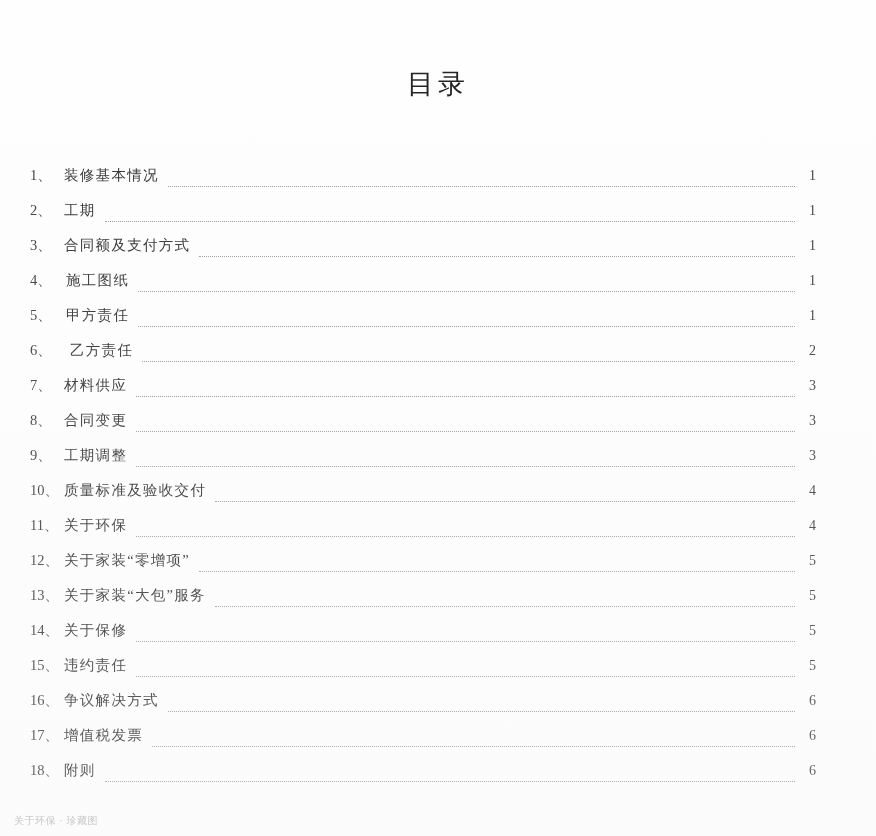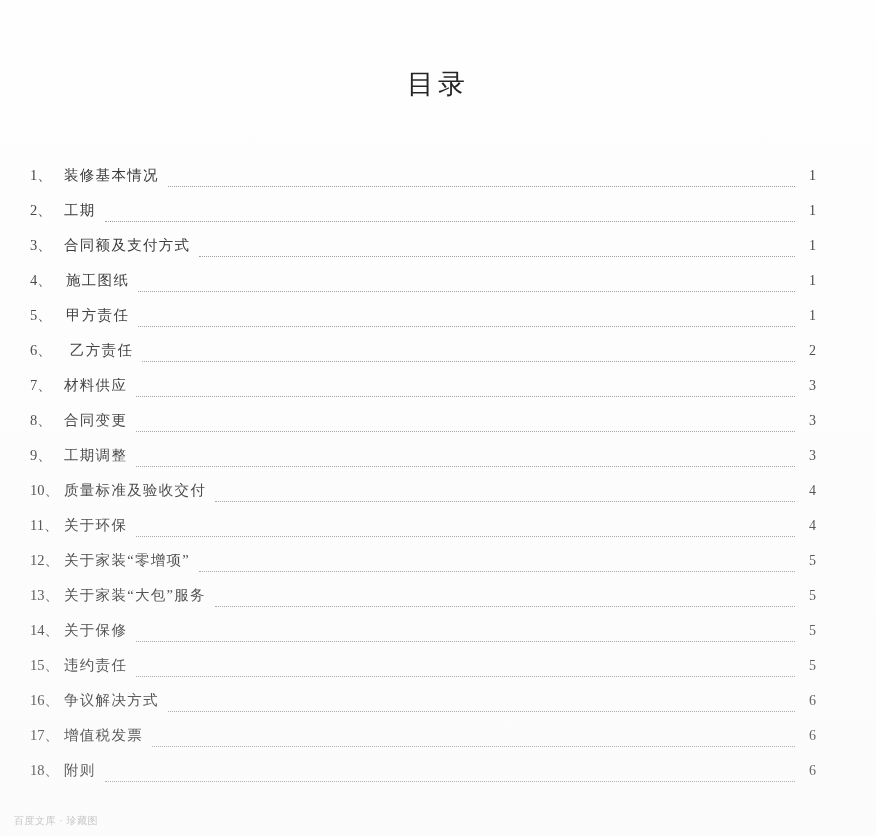--- a/index.html
+++ b/index.html
@@ -223,15 +223,15 @@
     <li class="toc-entry">
       <span class="toc-num">18、</span>
       <span class="toc-label">附则</span>
       <span class="toc-dots"></span>
       <span class="toc-page">6</span>
     </li>
 
   </ul>
 
   <div class="scan-tint"></div>
-  <div class="watermark">百度文库 · 珍藏图</div>
+  <div class="watermark">关于环保 · 珍藏图</div>
 
 </div>
 
 </body></html>

